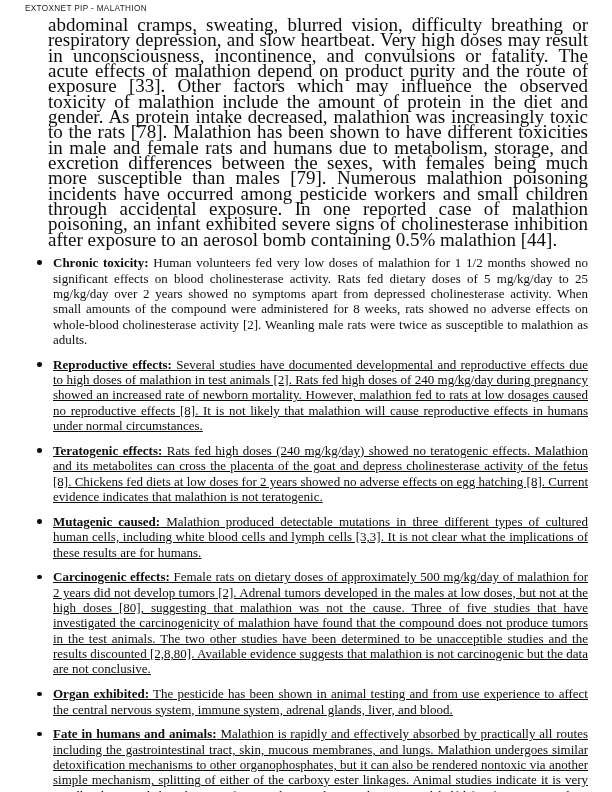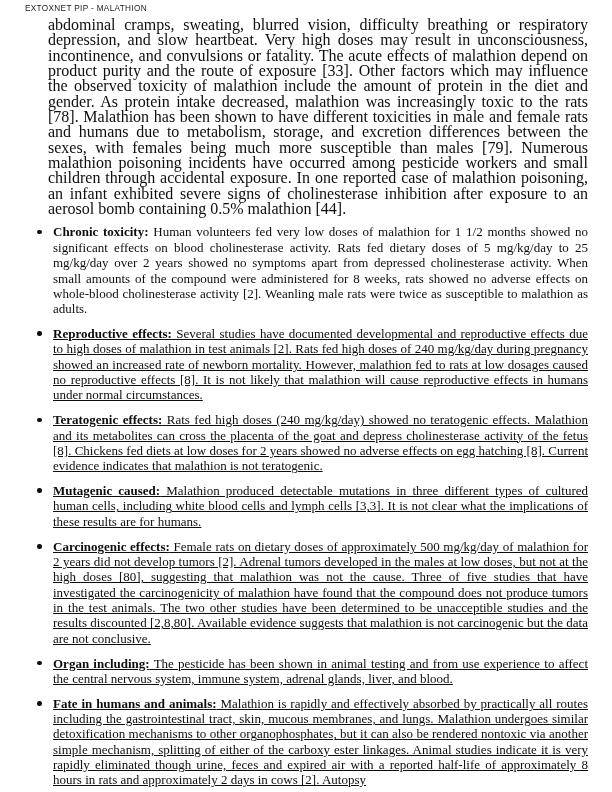--- a/index.html
+++ b/index.html
@@ -42,21 +42,21 @@
   
   .content {
     position: absolute;
     left: 36px;
     top: 17px;
     width: 552px;
   }
 
   .para {
     margin: 0;
-    font-size: 16px;
+    font-size: 19px;
     line-height: 15.35px;
     text-align: justify;
     text-justify: inter-word;
     color: #0d0d0d;
   }
 
   
   .para-lead {
     margin-left: 12px;
     width: 540px;
@@ -148,21 +148,21 @@
         <span class="term">Mutagenic caused:</span><span> Malathion produced detectable mutations in three different types of cultured human cells, including white blood cells and lymph cells [3,3]. It is not clear what the implications of these results are for humans.</span>
       </li>
 
       <li>
         <span class="bullet-dot"></span>
         <span class="term">Carcinogenic effects:</span><span> Female rats on dietary doses of approximately 500 mg/kg/day of malathion for 2 years did not develop tumors [2]. Adrenal tumors developed in the males at low doses, but not at the high doses [80], suggesting that malathion was not the cause. Three of five studies that have investigated the carcinogenicity of malathion have found that the compound does not produce tumors in the test animals. The two other studies have been determined to be unacceptible studies and the results discounted [2,8,80]. Available evidence suggests that malathion is not carcinogenic but the data are not conclusive.</span>
       </li>
 
       <li>
         <span class="bullet-dot"></span>
-        <span class="term">Organ including:</span><span> The pesticide has been shown in animal testing and from use experience to affect the central nervous system, immune system, adrenal glands, liver, and blood.</span>
+        <span class="term">Organ exhibited:</span><span> The pesticide has been shown in animal testing and from use experience to affect the central nervous system, immune system, adrenal glands, liver, and blood.</span>
       </li>
 
       <li>
         <span class="bullet-dot"></span>
         <span class="term">Fate in humans and animals:</span><span> Malathion is rapidly and effectively absorbed by practically all routes including the gastrointestinal tract, skin, mucous membranes, and lungs. Malathion undergoes similar detoxification mechanisms to other organophosphates, but it can also be rendered nontoxic via another simple mechanism, splitting of either of the carboxy ester linkages. Animal studies indicate it is very rapidly eliminated though urine, feces and expired air with a reported half-life of approximately 8 hours in rats and approximately 2 days in cows [2]. Autopsy</span>
       </li>
 
     </ul>
   </div>
 

